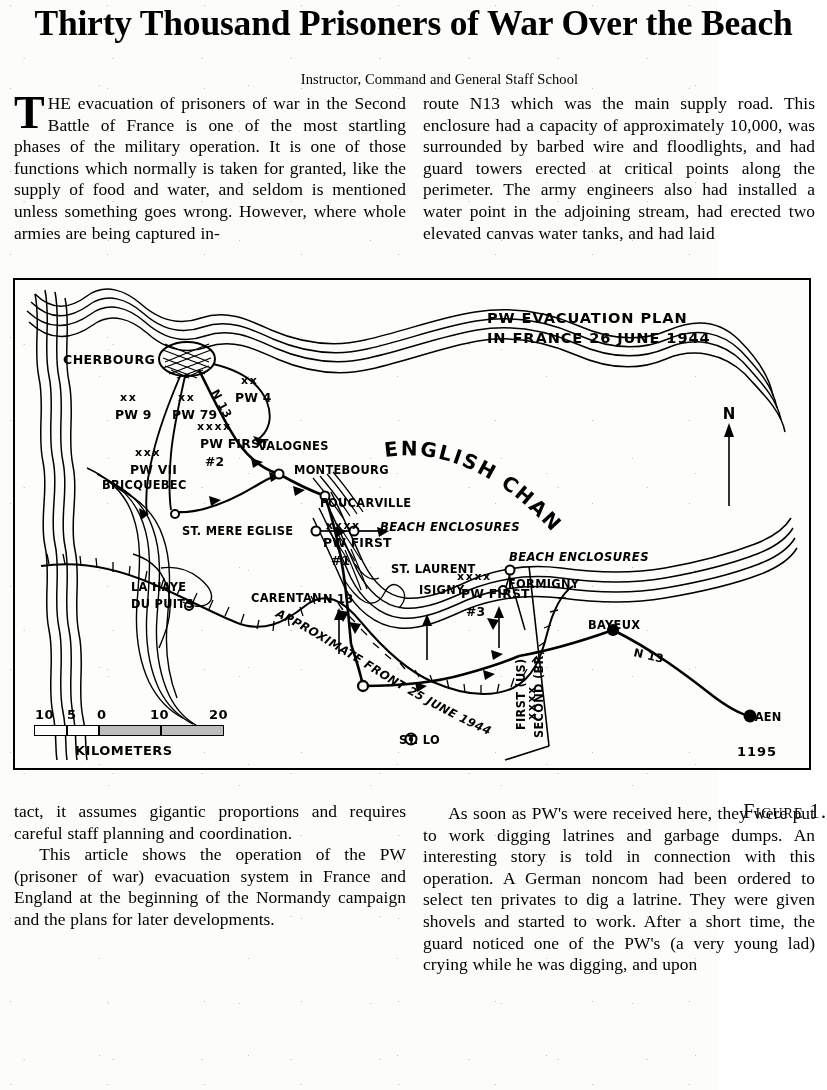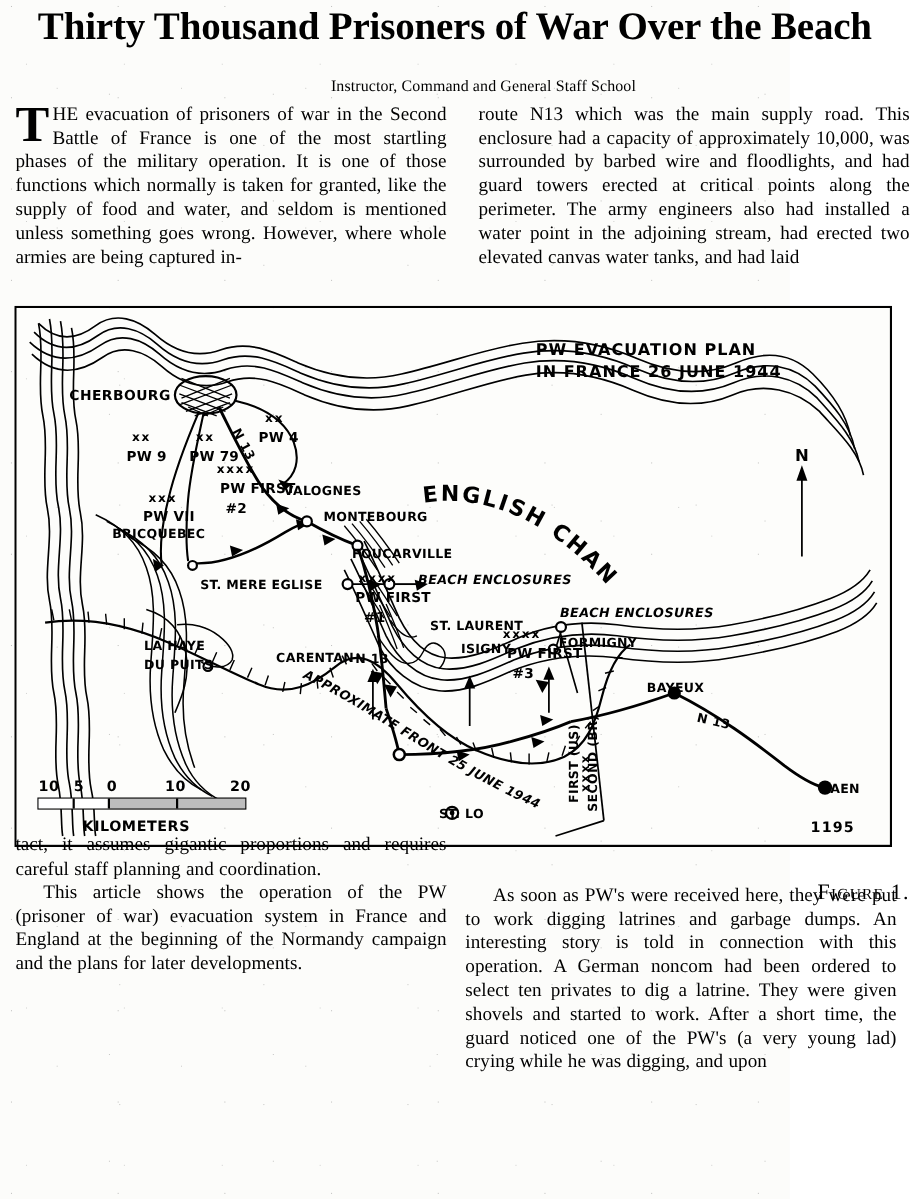--- a/index.html
+++ b/index.html
@@ -32,22 +32,22 @@
   
   .col{
     position:absolute;width:392px;
     font-size:17.4px;line-height:21.6px;
     text-align:justify;text-justify:inter-word;
     letter-spacing:.05px;word-spacing:.4px;
   }
   .col p{margin:0;text-indent:1.45em;}
   .col p.noind{text-indent:0;}
   #col-tl{left:14px;top:93px;}
-  #col-tr{left:423px;top:93px;margin-left:12px;}
-  #col-bl{left:14px;top:757px;}
+  #col-tr{left:423px;top:93px;}
+  #col-bl{left:14px;top:801px;}
   #col-br{left:423px;top:803px;}
 
   
   .dropcap{
     float:left;font-size:46px;line-height:36px;font-weight:bold;
     padding:2px 3px 0 0;margin-top:0px;
   }
 
   
   .figwrap{position:absolute;left:13px;top:278px;width:798px;height:492px;text-align:center;}

